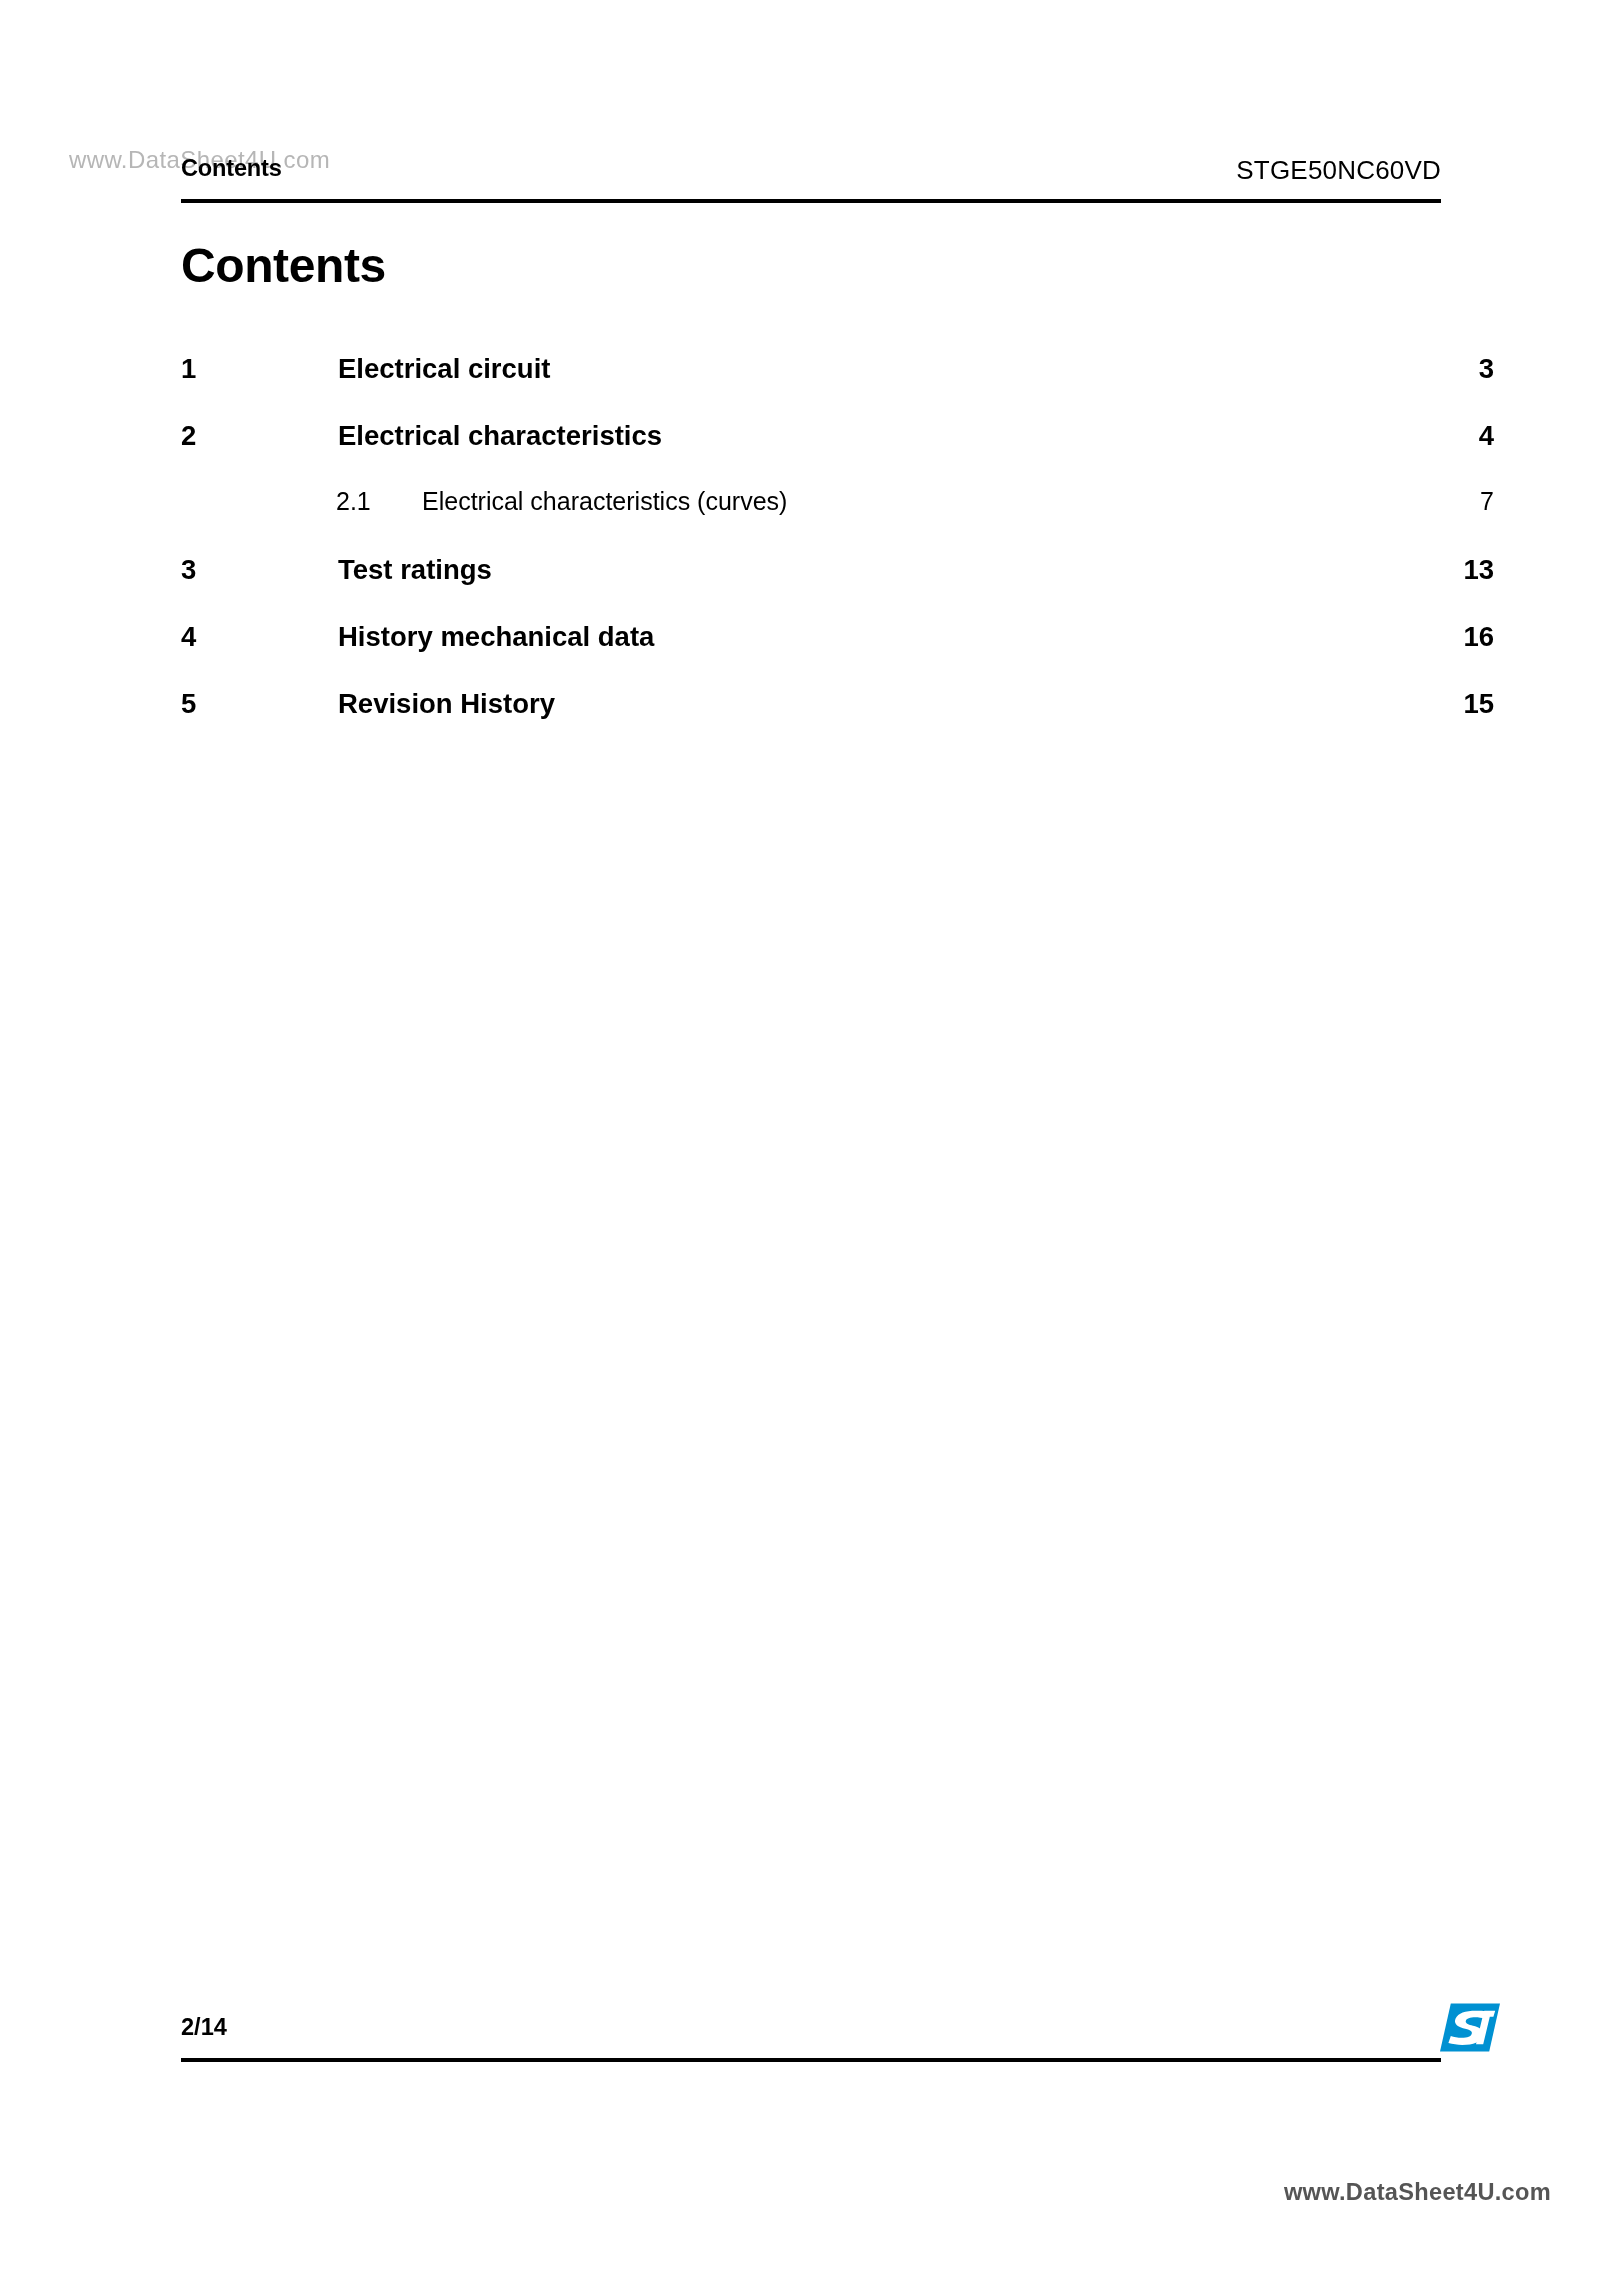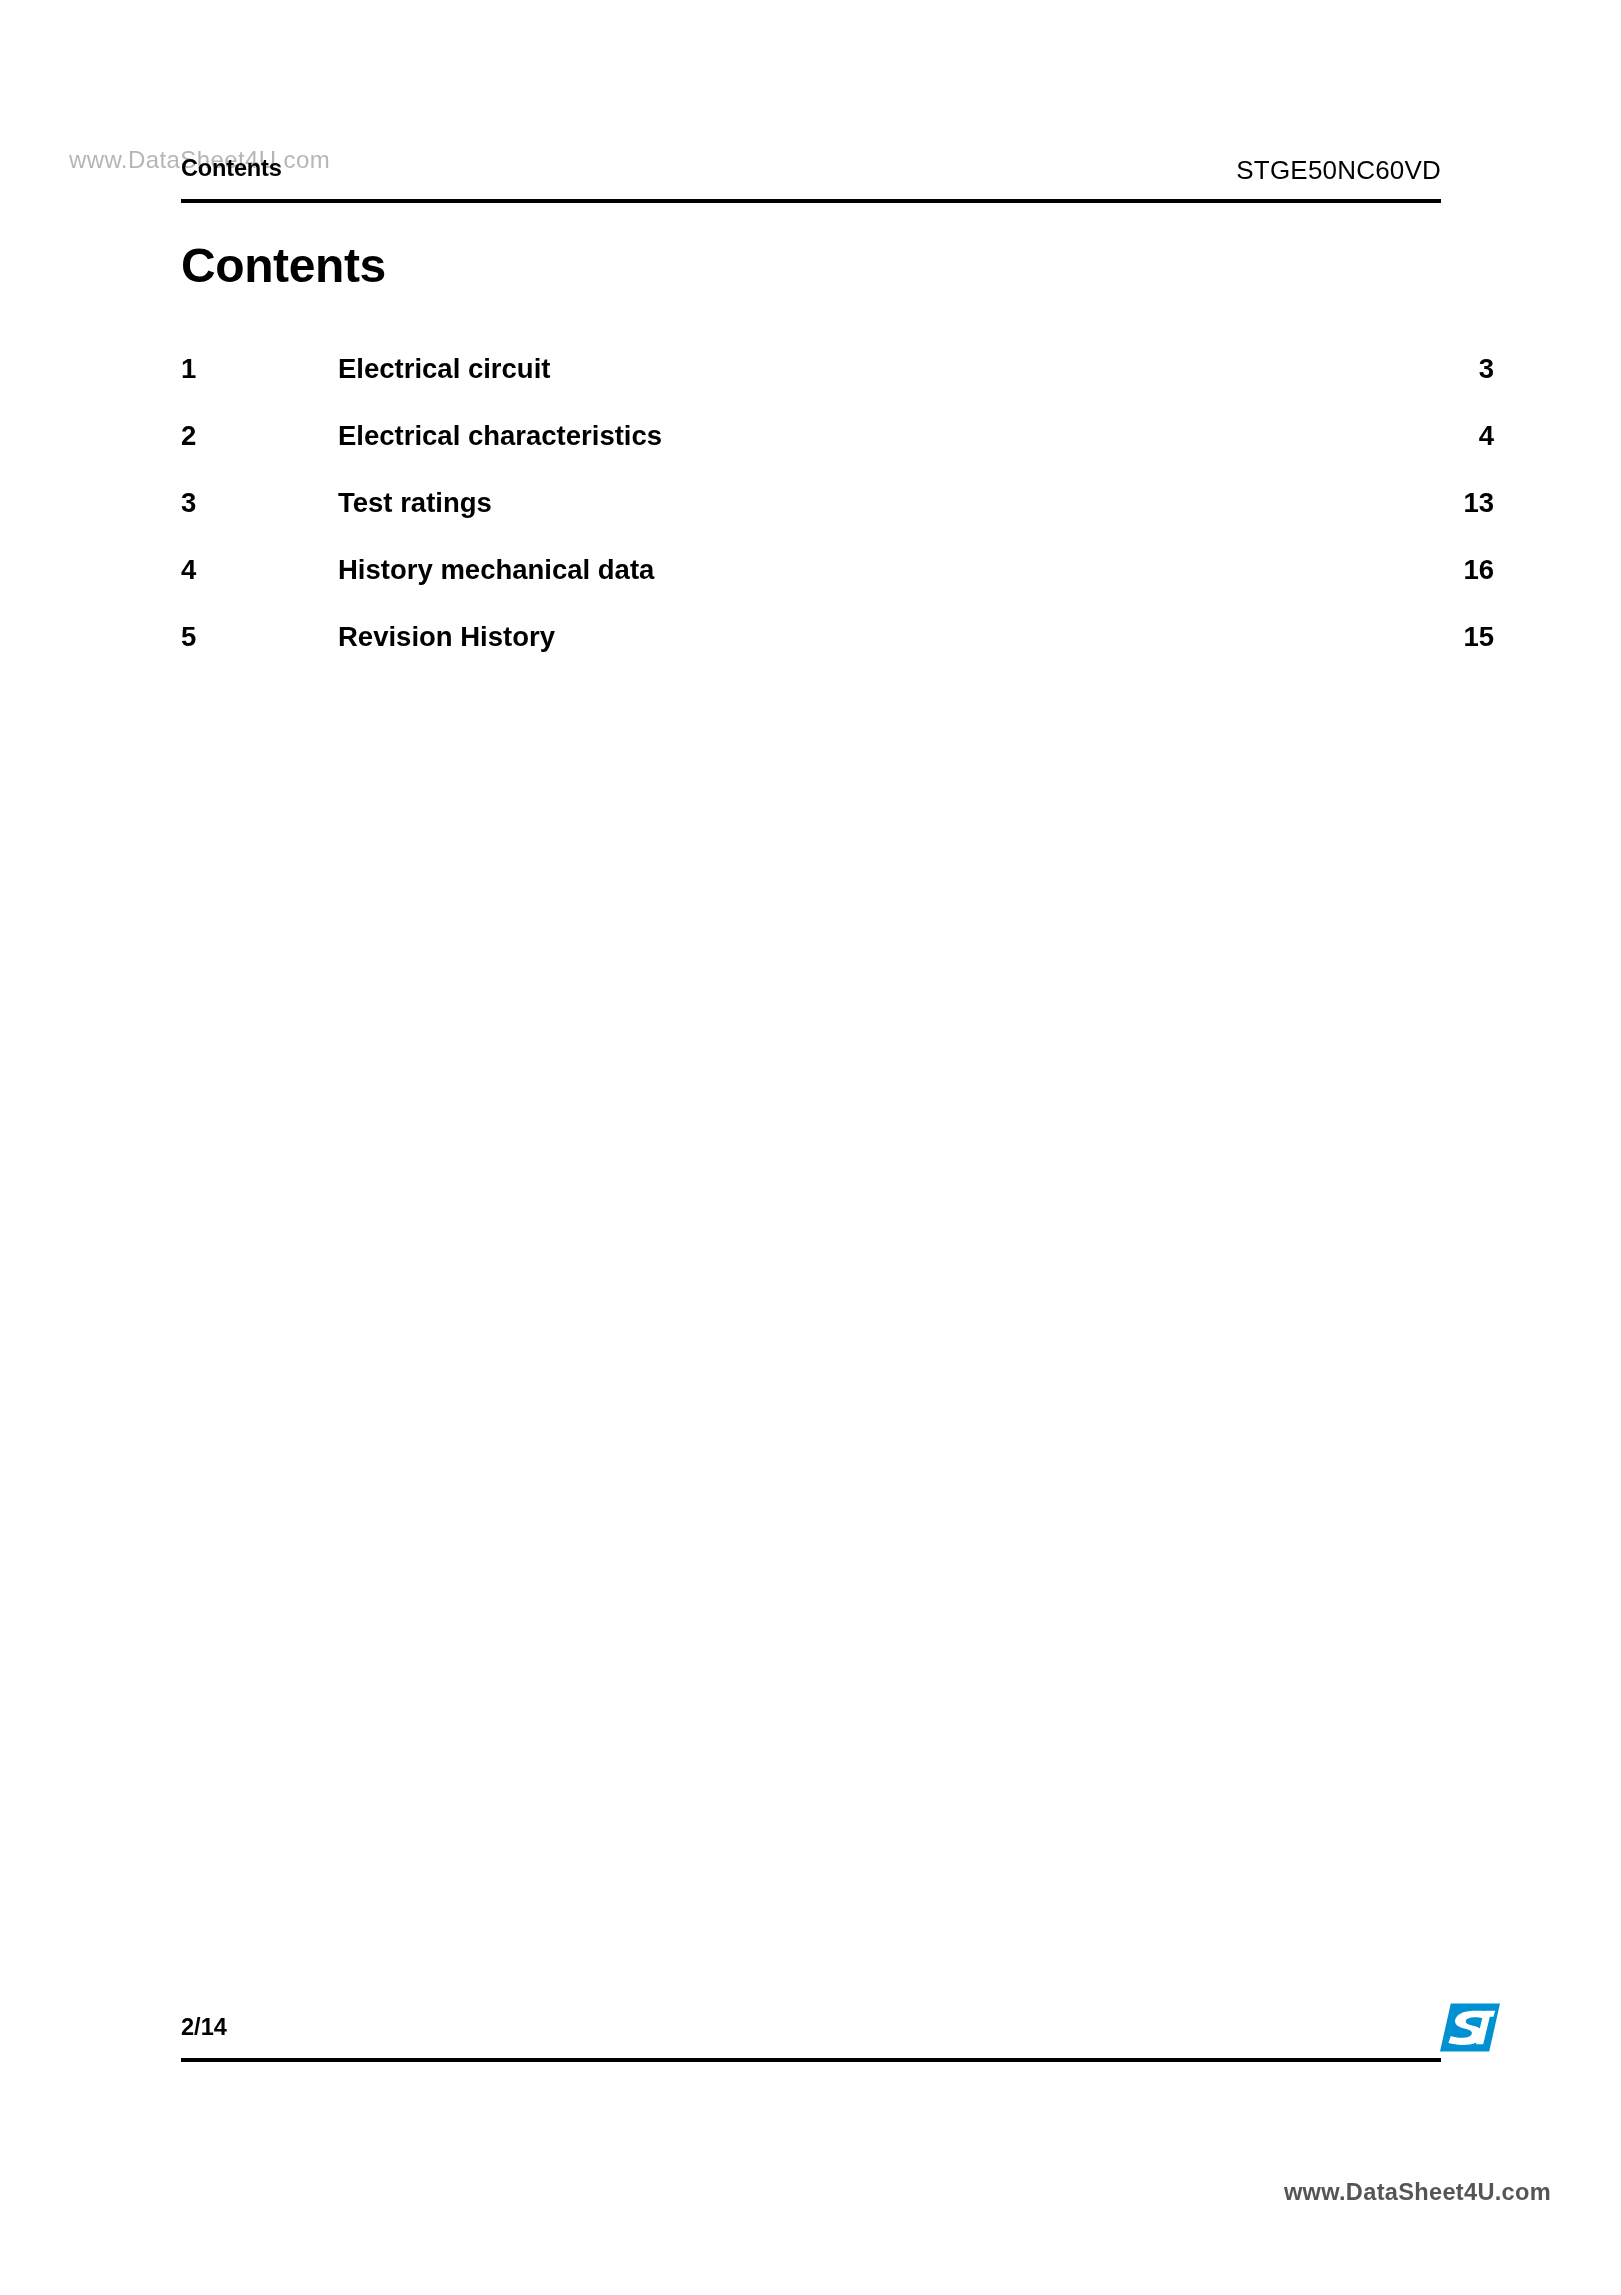--- a/index.html
+++ b/index.html
@@ -183,20 +183,27 @@
       <span class="toc-page">3</span>
     </div>
 
     <div class="toc-row lvl1">
       <span class="toc-num">2</span>
       <span class="toc-label">Electrical characteristics</span>
       <span class="toc-leader">........................................................................</span>
       <span class="toc-page">4</span>
     </div>
 
+    <div class="toc-row lvl2">
+      <span class="toc-subnum">2.1</span>
+      <span class="toc-label">Electrical characteristics (curves)</span>
+      <span class="toc-gap">&nbsp;&nbsp;&nbsp;&nbsp;&nbsp;&nbsp;&nbsp;&nbsp;&nbsp;&nbsp;</span>
+      <span class="toc-leader">........................................................................</span>
+      <span class="toc-page">7</span>
+    </div>
 
     <div class="toc-row lvl1">
       <span class="toc-num">3</span>
       <span class="toc-label">Test ratings</span>
       <span class="toc-gap">&nbsp;&nbsp;</span>
       <span class="toc-leader">........................................................................</span>
       <span class="toc-page">13</span>
     </div>
 
     <div class="toc-row lvl1">

